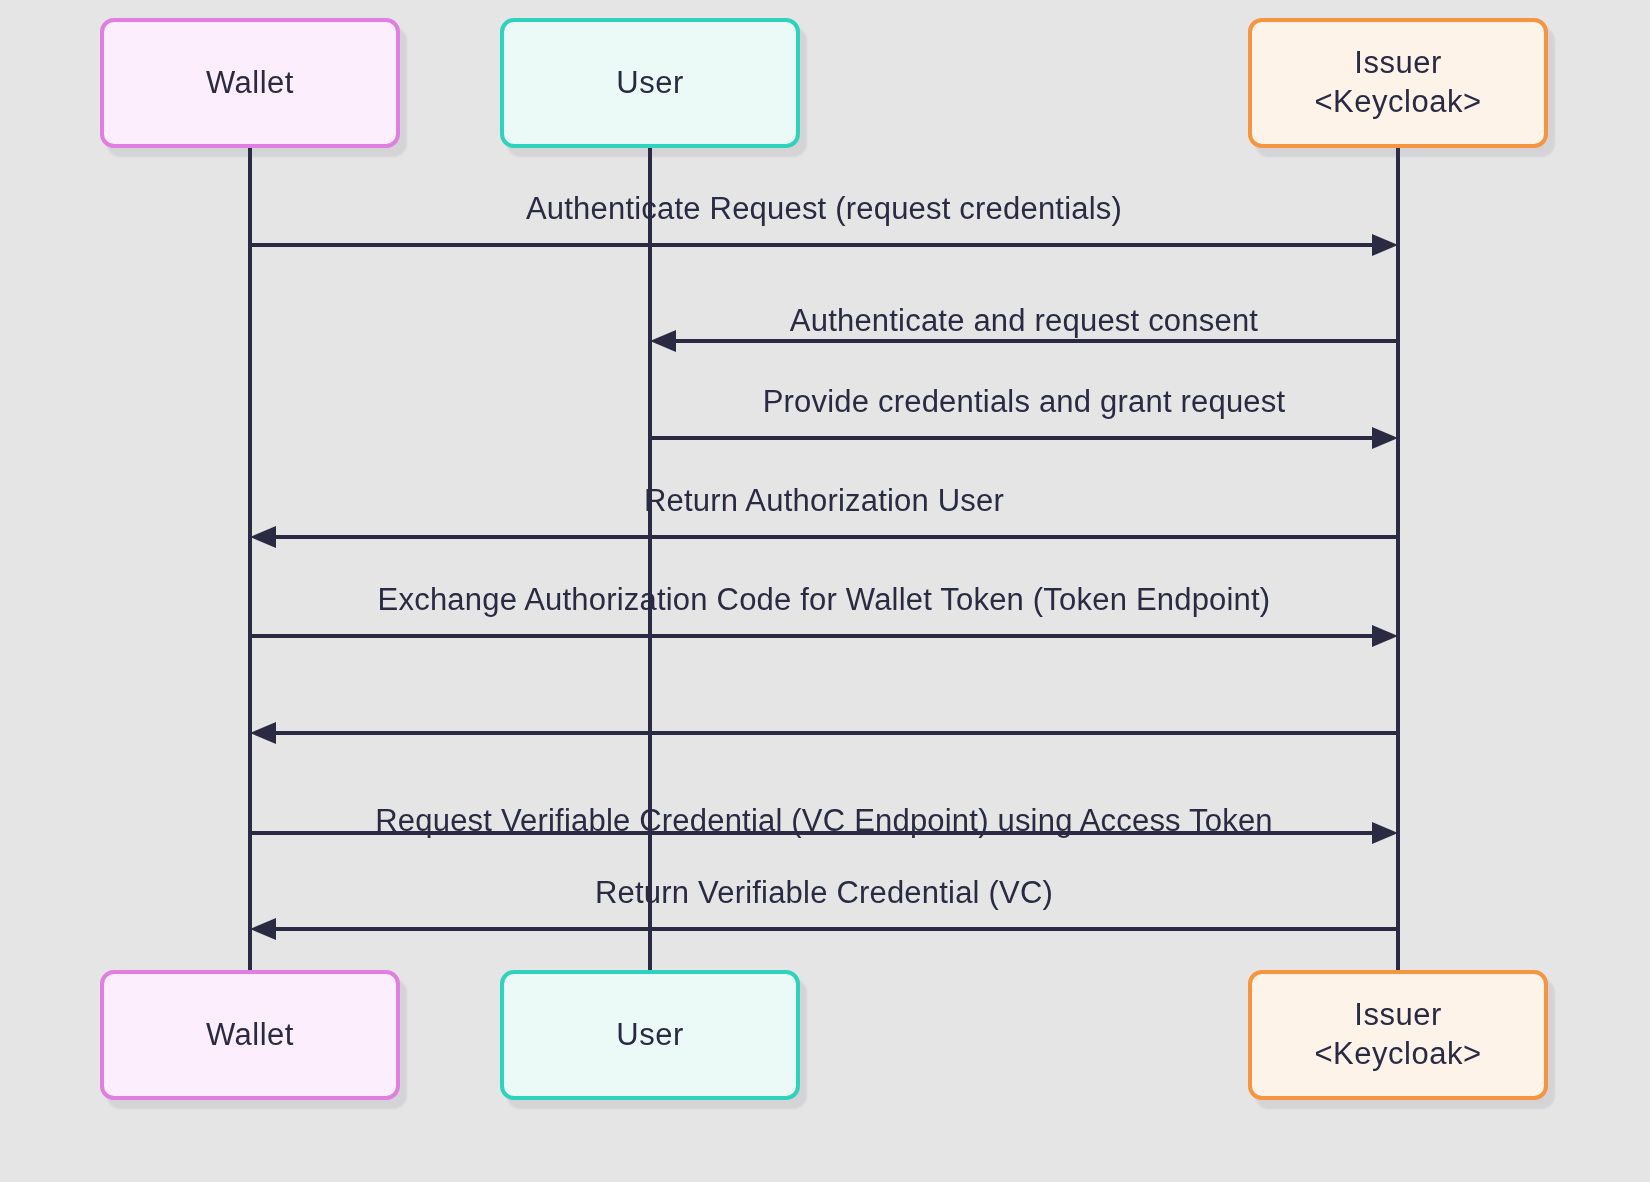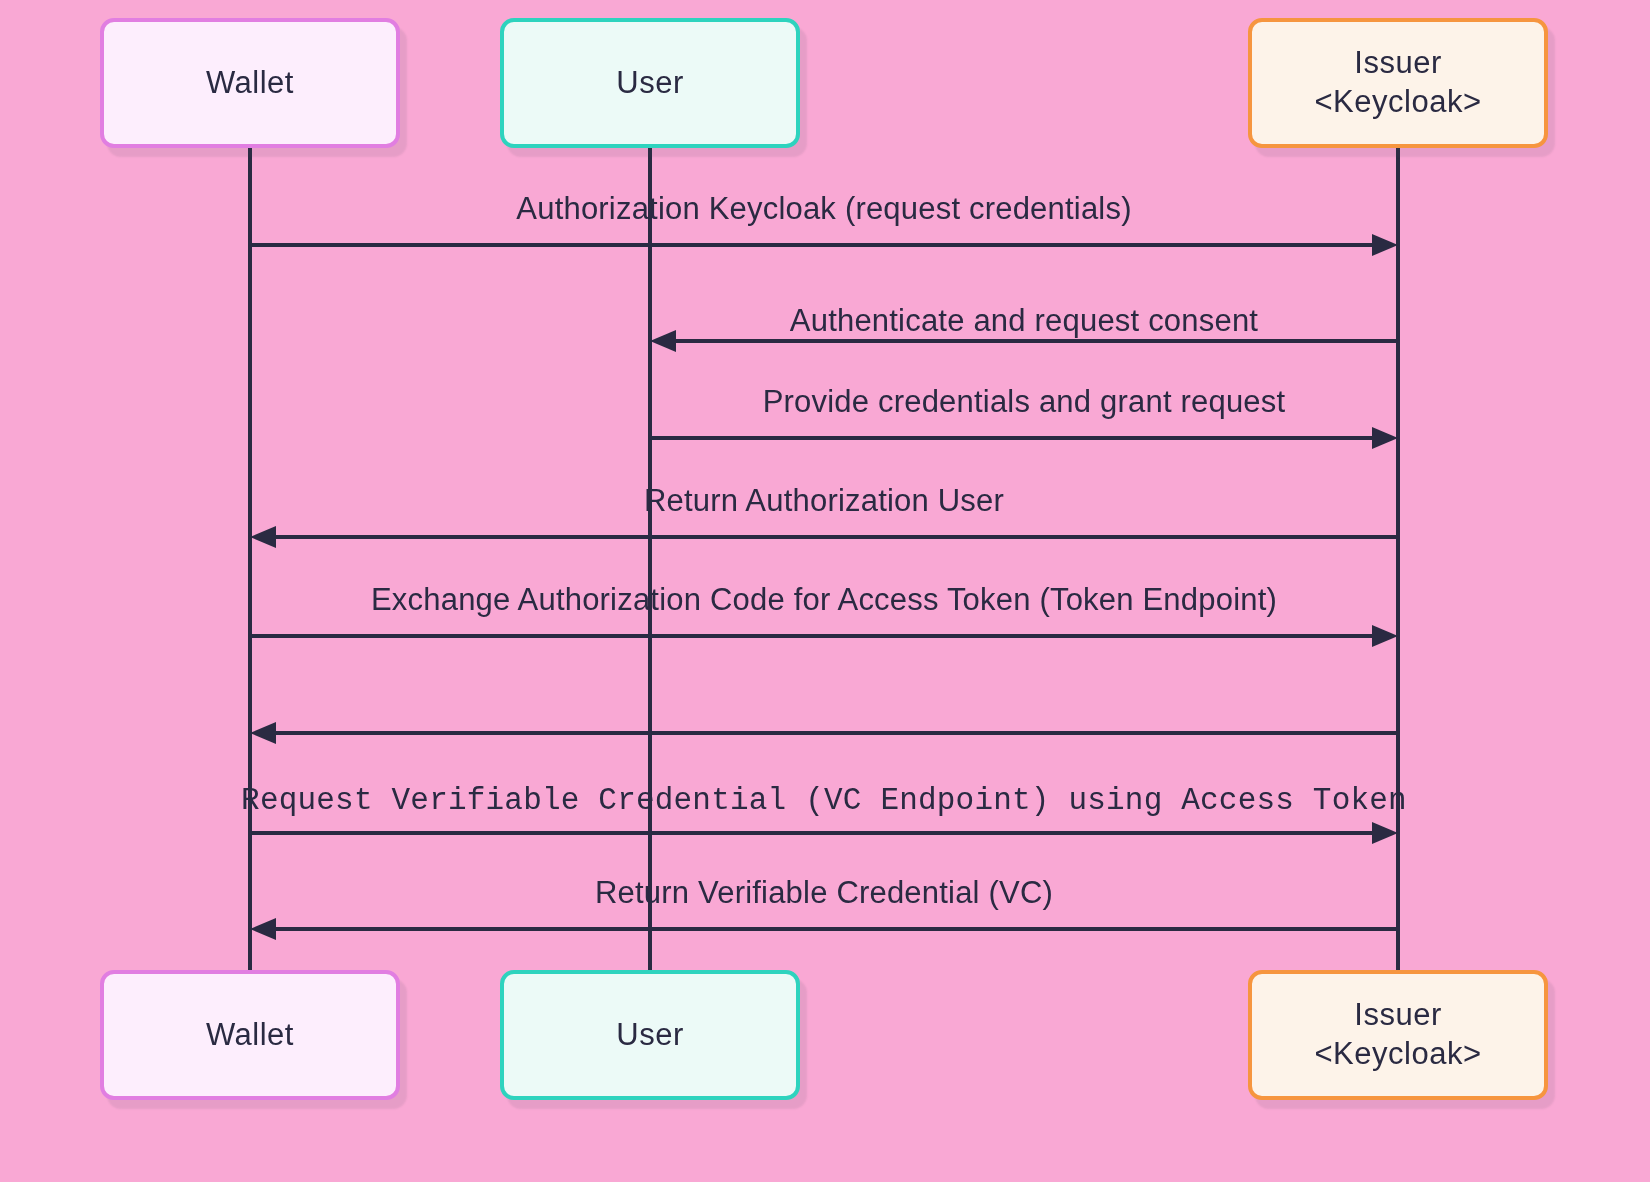--- a/index.html
+++ b/index.html
@@ -60,21 +60,21 @@
     top: -9px;
     width: 0;
     height: 0;
     border-top: 11px solid transparent;
     border-bottom: 11px solid transparent;
   }
 </style>
 </head>
 <body>
 
-<div id="canvas" style="background: #f9a8d4;">
+<div id="canvas" style="background: #e5e5e5;">
     <div class="lifeline" style="left: 248px; top: 146px; height: 826px; background: rgb(42, 42, 66);"></div>
     <div class="lifeline" style="left: 648px; top: 146px; height: 826px; background: rgb(42, 42, 66);"></div>
     <div class="lifeline" style="left: 1396px; top: 146px; height: 826px; background: rgb(42, 42, 66);"></div>
     <div class="actor-box" style="left: 100px; top: 18px; background: rgb(253, 238, 253); border-color: rgb(225, 126, 225);">
       <span class="actor-label" style="color: rgb(42, 42, 66);">Wallet</span>
     </div>
     <div class="actor-box" style="left: 100px; top: 970px; background: rgb(253, 238, 253); border-color: rgb(225, 126, 225);">
       <span class="actor-label" style="color: rgb(42, 42, 66);">Wallet</span>
     </div>
     <div class="actor-box" style="left: 500px; top: 18px; background: rgb(236, 250, 247); border-color: rgb(46, 211, 190);">
@@ -84,50 +84,50 @@
       <span class="actor-label" style="color: rgb(42, 42, 66);">User</span>
     </div>
     <div class="actor-box" style="left: 1248px; top: 18px; background: rgb(253, 243, 233); border-color: rgb(246, 149, 63);">
       <span class="actor-label" style="color: rgb(42, 42, 66);">Issuer
 &lt;Keycloak&gt;</span>
     </div>
     <div class="actor-box" style="left: 1248px; top: 970px; background: rgb(253, 243, 233); border-color: rgb(246, 149, 63);">
       <span class="actor-label" style="color: rgb(42, 42, 66);">Issuer
 &lt;Keycloak&gt;</span>
     </div>
-    <div class="msg-label" style="left: 824px; top: 190px; color: rgb(42, 42, 66);">Authorization Keycloak (request credentials)</div>
+    <div class="msg-label" style="left: 824px; top: 190px; color: rgb(42, 42, 66);">Authenticate Request (request credentials)</div>
     <div class="msg-arrow" style="left: 250px; top: 243px; width: 1148px;">
       <div class="msg-line" style="background: rgb(42, 42, 66); width: 1128px; left: 0px;"></div>
       <div class="msg-head" style="right: 0px; border-left: 26px solid rgb(42, 42, 66);"></div>
     </div>
     <div class="msg-label" style="left: 1024px; top: 286px; color: rgb(42, 42, 66); margin-top: 16px;">Authenticate and request consent</div>
     <div class="msg-arrow" style="left: 650px; top: 339px; width: 748px;">
       <div class="msg-line" style="background: rgb(42, 42, 66); width: 728px; right: 0px;"></div>
       <div class="msg-head" style="left: 0px; border-right: 26px solid rgb(42, 42, 66);"></div>
     </div>
     <div class="msg-label" style="left: 1024px; top: 383px; color: rgb(42, 42, 66);">Provide credentials and grant request</div>
     <div class="msg-arrow" style="left: 650px; top: 436px; width: 748px;">
       <div class="msg-line" style="background: rgb(42, 42, 66); width: 728px; left: 0px;"></div>
       <div class="msg-head" style="right: 0px; border-left: 26px solid rgb(42, 42, 66);"></div>
     </div>
     <div class="msg-label" style="left: 824px; top: 482px; color: rgb(42, 42, 66);">Return Authorization User</div>
     <div class="msg-arrow" style="left: 250px; top: 535px; width: 1148px;">
       <div class="msg-line" style="background: rgb(42, 42, 66); width: 1128px; right: 0px;"></div>
       <div class="msg-head" style="left: 0px; border-right: 26px solid rgb(42, 42, 66);"></div>
     </div>
-    <div class="msg-label" style="left: 824px; top: 581px; color: rgb(42, 42, 66);">Exchange Authorization Code for Access Token (Token Endpoint)</div>
+    <div class="msg-label" style="left: 824px; top: 581px; color: rgb(42, 42, 66);">Exchange Authorization Code for Wallet Token (Token Endpoint)</div>
     <div class="msg-arrow" style="left: 250px; top: 634px; width: 1148px;">
       <div class="msg-line" style="background: rgb(42, 42, 66); width: 1128px; left: 0px;"></div>
       <div class="msg-head" style="right: 0px; border-left: 26px solid rgb(42, 42, 66);"></div>
     </div>
     <div class="msg-arrow" style="left: 250px; top: 731px; width: 1148px;">
       <div class="msg-line" style="background: rgb(42, 42, 66); width: 1128px; right: 0px;"></div>
       <div class="msg-head" style="left: 0px; border-right: 26px solid rgb(42, 42, 66);"></div>
     </div>
-    <div class="msg-label" style="left: 824px; top: 782px; color: rgb(42, 42, 66); font-family: Liberation Mono, monospace;">Request Verifiable Credential (VC Endpoint) using Access Token</div>
+    <div class="msg-label" style="left: 824px; top: 802px; color: rgb(42, 42, 66);">Request Verifiable Credential (VC Endpoint) using Access Token</div>
     <div class="msg-arrow" style="left: 250px; top: 831px; width: 1148px;">
       <div class="msg-line" style="background: rgb(42, 42, 66); width: 1128px; left: 0px;"></div>
       <div class="msg-head" style="right: 0px; border-left: 26px solid rgb(42, 42, 66);"></div>
     </div>
     <div class="msg-label" style="left: 824px; top: 874px; color: rgb(42, 42, 66);">Return Verifiable Credential (VC)</div>
     <div class="msg-arrow" style="left: 250px; top: 927px; width: 1148px;">
       <div class="msg-line" style="background: rgb(42, 42, 66); width: 1128px; right: 0px;"></div>
       <div class="msg-head" style="left: 0px; border-right: 26px solid rgb(42, 42, 66);"></div>
     </div>
   </div>

